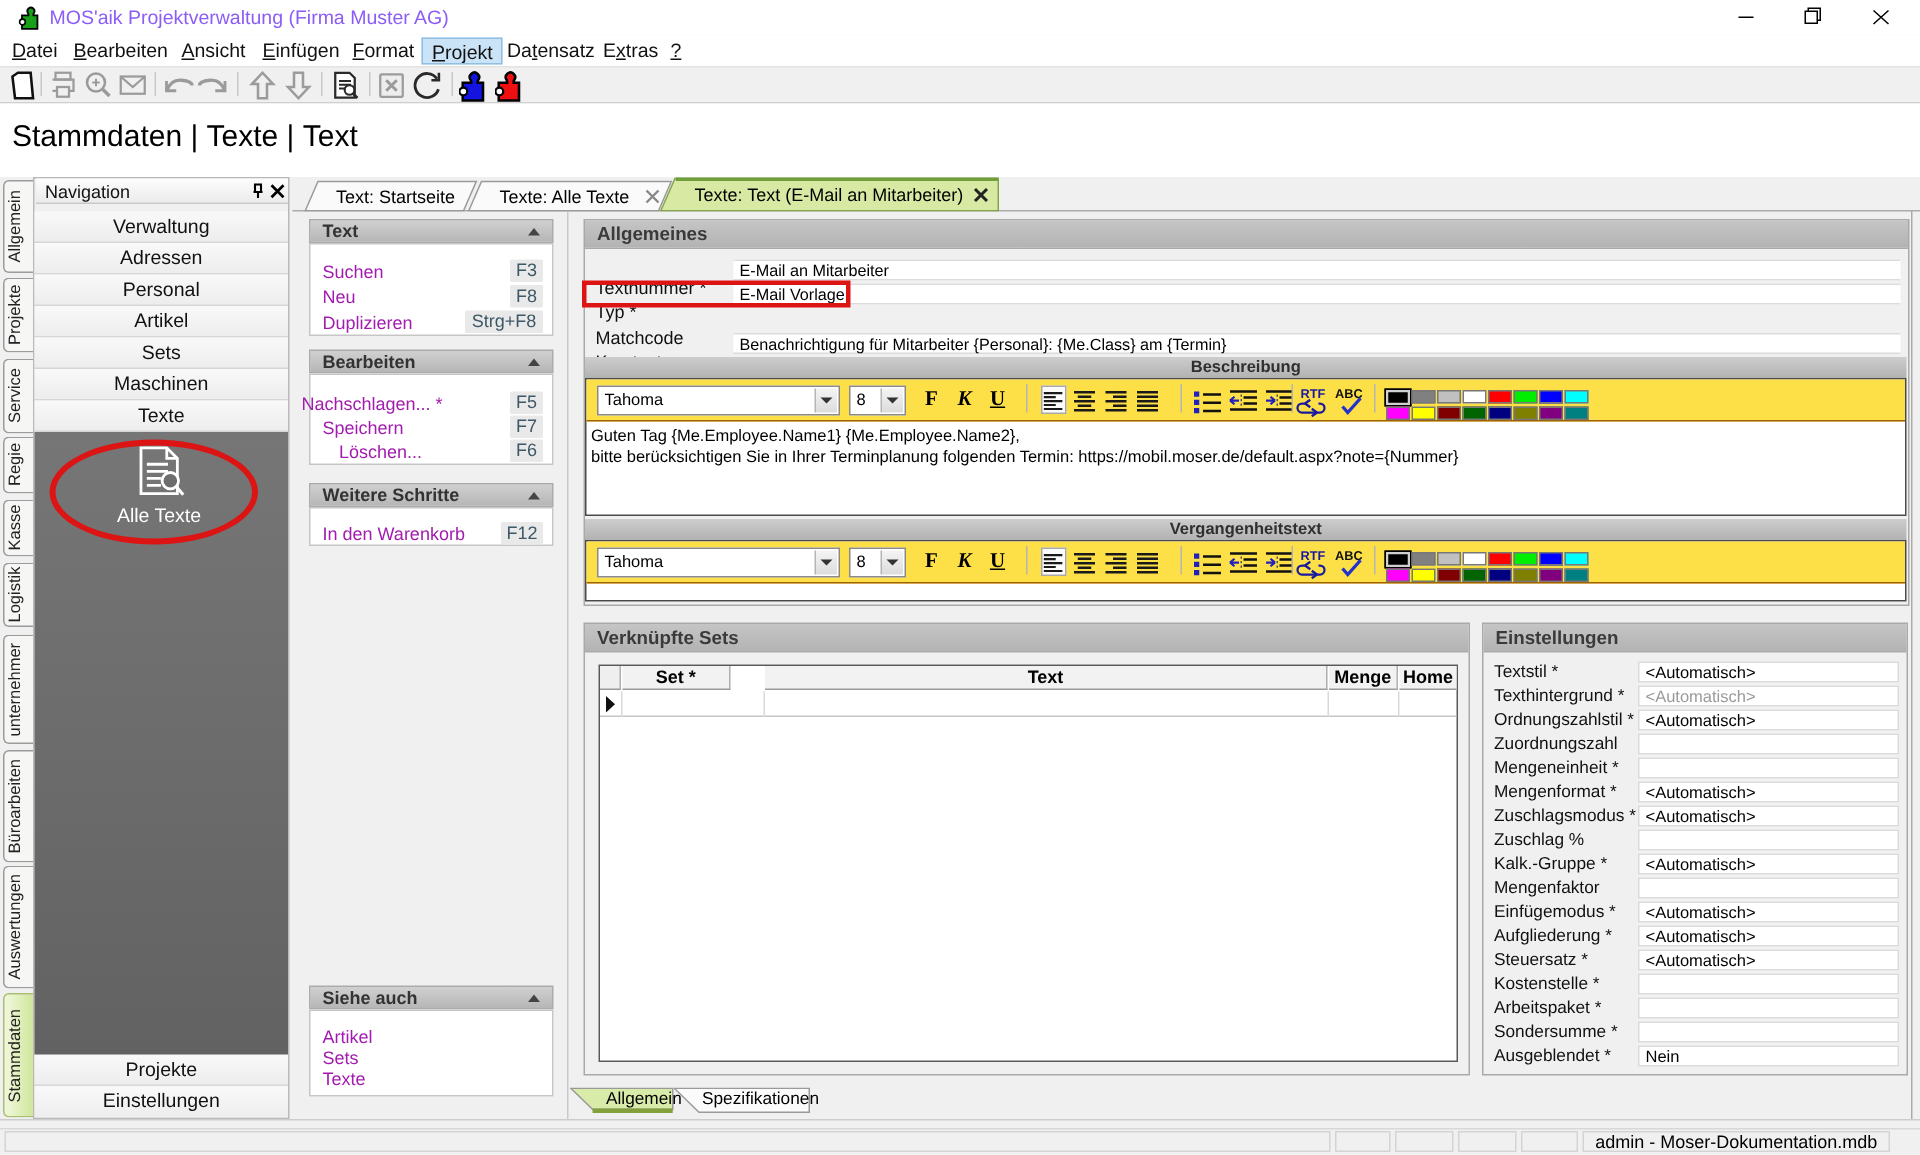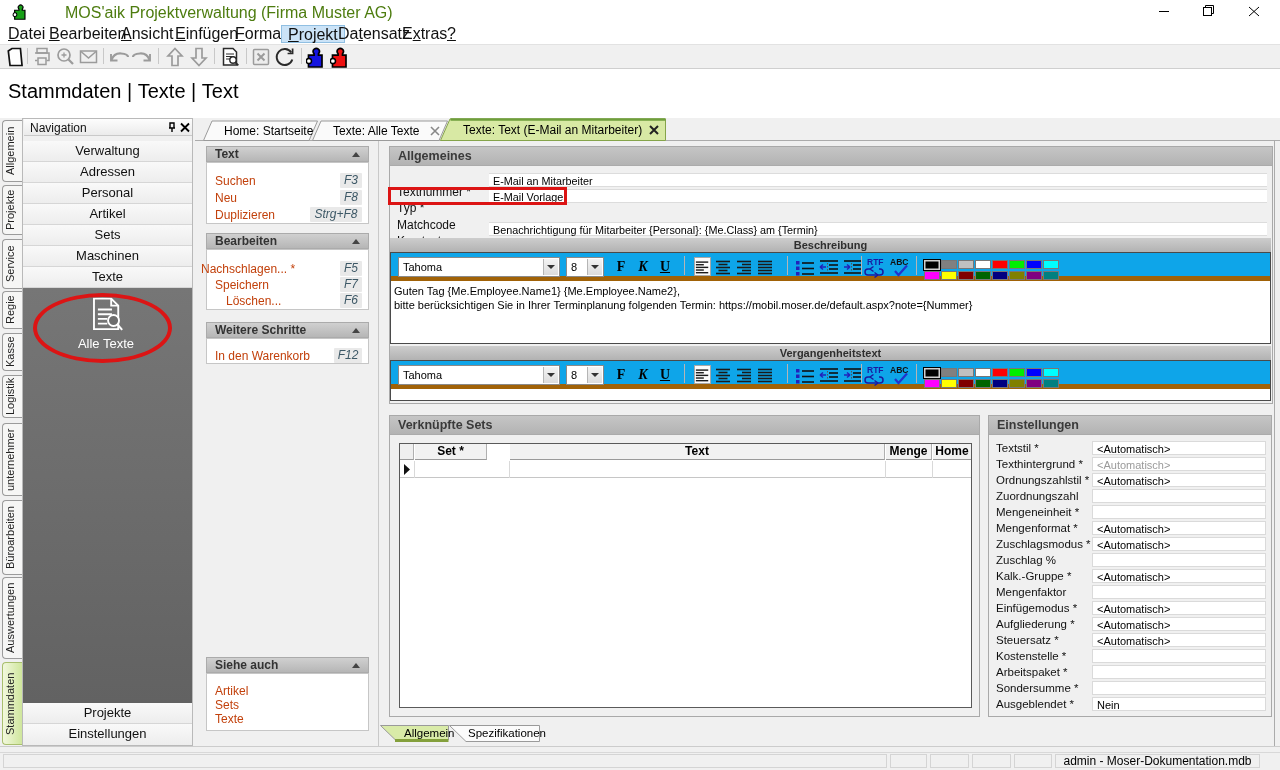--- a/index.html
+++ b/index.html
@@ -3,25 +3,25 @@
 <meta charset="utf-8">
 <style>
 * { margin:0; padding:0; box-sizing:border-box; }
 html,body { width:1280px; height:770px; overflow:hidden; }
 body { font-family:"Liberation Sans", sans-serif; background:#f0f0f0; position:relative; }
 #app { position:absolute; left:0; top:0; width:1280px; height:770px; background:#f0f0f0; }
 .abs { position:absolute; }
 
 
 #titlebar { left:0; top:0; width:1280px; height:23px; background:#ffffff; }
-#title-text { left:33px; top:4px; font-size:16px; color:#4d7c0f;margin-left:32px; }
+#title-text { left:33px; top:4px; font-size:13px; color:#8b5cf6; }
 
 
 #menubar { left:0; top:23px; width:1280px; height:21px; background:#ffffff; }
-.mitem { position:absolute; top:26px; height:16px; font-size:16px; color:#111; line-height:16px; }
+.mitem { position:absolute; top:26px; height:16px; font-size:13px; color:#111; line-height:16px; }
 .mitem u { text-decoration:underline; text-underline-offset:1px; }
 #mi-proj { background:#cbe3f7; border:1px solid #90bfe2; padding:0 6px; top:25px; height:18px; line-height:17px; }
 
 
 #toolbar { left:0; top:44px; width:1280px; height:25px; background:#f0f0f0; border-top:1px solid #e2e2e2; border-bottom:1px solid #cfcfcf; }
 .tsep { position:absolute; top:48px; height:16px; width:1px; background:#c8c8c8; }
 .ticon { position:absolute; top:47px; }
 
 
 #bigheader { left:0; top:69px; width:1280px; height:49px; background:#ffffff; }
@@ -38,33 +38,33 @@
 #navhead .t { position:absolute; left:6px; top:2px; font-size:12px; color:#111; }
 .navitem { position:absolute; left:23px; width:169px; height:21px; background:linear-gradient(#f9f9f9,#ededed); border-bottom:1px solid #d6d6d6; text-align:center; font-size:13px; color:#111; line-height:20px; }
 #navdark { left:23px; top:288px; width:169px; height:415px; background:linear-gradient(#767676,#626262); }
 #alletexte-label { left:23px; top:336px; width:166px; text-align:center; font-size:13px; color:#fff; }
 #redellipse { left:33px; top:293px; width:139px; height:70px; border:4px solid #dc1414; border-radius:50%; }
 
 
 .panel { position:absolute; left:206px; width:163px; background:#ffffff; border:1px solid #c6c6c6; }
 .phead { position:absolute; left:206px; width:163px; height:16px; background:linear-gradient(#d0d0d0,#b6b6b6); border:1px solid #ababab; font-size:12px; font-weight:bold; color:#333; line-height:15px; padding-left:8px; }
 .phead .arr { position:absolute; right:8px; top:5px; width:0; height:0; border-left:4px solid transparent; border-right:4px solid transparent; border-bottom:5px solid #444; }
-.pitem { position:absolute; font-size:12px; color:#c2410c;text-align:center; }
-.pkey { position:absolute; background:#e9e9e9; color:#3d5866; font-size:12px; text-align:center; border-radius:1px;font-style:italic; }
+.pitem { position:absolute; font-size:12px; color:#a21caf;text-align:center; }
+.pkey { position:absolute; background:#e9e9e9; color:#3d5866; font-size:12px; text-align:center; border-radius:1px; }
 
 
 .group { position:absolute; background:#f0f0f0; border:1px solid #a9a9a9; }
 .ghead { position:absolute; height:19px; background:linear-gradient(#c5c5c5,#b3b3b3); font-size:12.5px; font-weight:bold; color:#3a3a3a; line-height:18px; padding-left:8px; border-bottom:1px solid #ababab; }
 .subhead { position:absolute; height:14px; background:linear-gradient(#cdcdcd,#b2b2b2); font-size:11px; font-weight:bold; color:#2f2f2f; line-height:14px; text-align:center; }
 .frmlabel { position:absolute; font-size:12px; color:#111;margin-top:11px; }
 .frmval { position:absolute; background:#fff; border-top:1px solid #dcdcdc; border-bottom:1px solid #dcdcdc; font-size:10.8px; color:#000; line-height:12px; padding:1px 0 0 4px; }
 
 
 .editor { position:absolute; border:1px solid #4a4a4a; background:#fff; }
-.edtoolbar { position:absolute; background:#0ea5e9; border-bottom:5px solid #a16207; }
+.edtoolbar { position:absolute; background:#fde047; border-bottom:1px solid #a16207; }
 .combo { position:absolute; background:#fff; border:1px solid #8a8a8a; font-size:11px; color:#000; }
 .combo .btn { position:absolute; right:1px; top:1px; bottom:1px; width:15px; background:linear-gradient(#f4f4f4,#dcdcdc); border-left:1px solid #b5b5b5; }
 .combo .btn:after { content:""; position:absolute; left:3px; top:6px; border-left:4px solid transparent; border-right:4px solid transparent; border-top:4px solid #333; }
 .fkubtn { position:absolute; font-family:"Liberation Serif", serif; font-size:14px; color:#000; text-align:center; width:20px; }
 .edsep { position:absolute; width:1px; background:#b5b5b5; top:3px; height:19px; }
 .swatch { position:absolute; width:16px; height:9px; border:1px solid #777; }
 
 
 #vstable { left:399px; top:443px; width:573px; height:265px; background:#fff; border:1px solid #5a5a5a; }
 .th { position:absolute; top:444px; height:16px; background:#f2f2f2; border-right:1px solid #b0b0b0; border-bottom:1px solid #9a9a9a; font-size:12px; font-weight:bold; text-align:center; color:#000; line-height:15px; }
@@ -235,21 +235,21 @@
 <circle cx="31" cy="30" r="7" fill="#6d6d6d" stroke="#fff" stroke-width="2.4"></circle>
 <line x1="36" y1="35" x2="42" y2="42" stroke="#fff" stroke-width="2.6"></line>
 </svg>
 <div class="abs" id="alletexte-label">Alle Texte</div>
 <div class="abs" id="redellipse"></div>
 
 <div class="abs" style="left:195px;top:140px;width:1085px;height:1px;background:#ababab"></div>
 <svg class="abs" style="left:202px;top:120px" width="117" height="21">
       <path d="M1.5 20.5 L10 1 h105.5 l-8.5 19.5 z" fill="#fafafa" stroke="#9a9a9a" stroke-width="1"></path>
     </svg>
-<div class="abs" style="left:224px;top:124px;font-size:12px">Home: Startseite</div>
+<div class="abs" style="left:224px;top:124px;font-size:12px">Text: Startseite</div>
 <svg class="abs" style="left:311px;top:120px" width="138" height="21">
       <path d="M1.5 20.5 L10 1 h126.5 l-8.5 19.5 z" fill="#fafafa" stroke="#9a9a9a" stroke-width="1"></path>
     </svg>
 <div class="abs" style="left:333px;top:124px;font-size:12px">Texte: Alle Texte</div>
 <svg class="abs" style="left:429px;top:125px" width="12" height="12">
       <path d="M2 2 l8 8 M10 2 l-8 8" stroke="#888" stroke-width="1.6"></path>
     </svg>
 <svg class="abs" style="left:439px;top:118px" width="228" height="23">
       <path d="M1.5 22.5 L11 1 h215.5 v21.5 z" fill="#d8e9a4" stroke="#85a44a" stroke-width="1"></path>
       <path d="M11.5 1.5 h215" stroke="#6f9e3c" stroke-width="2.4"></path>

